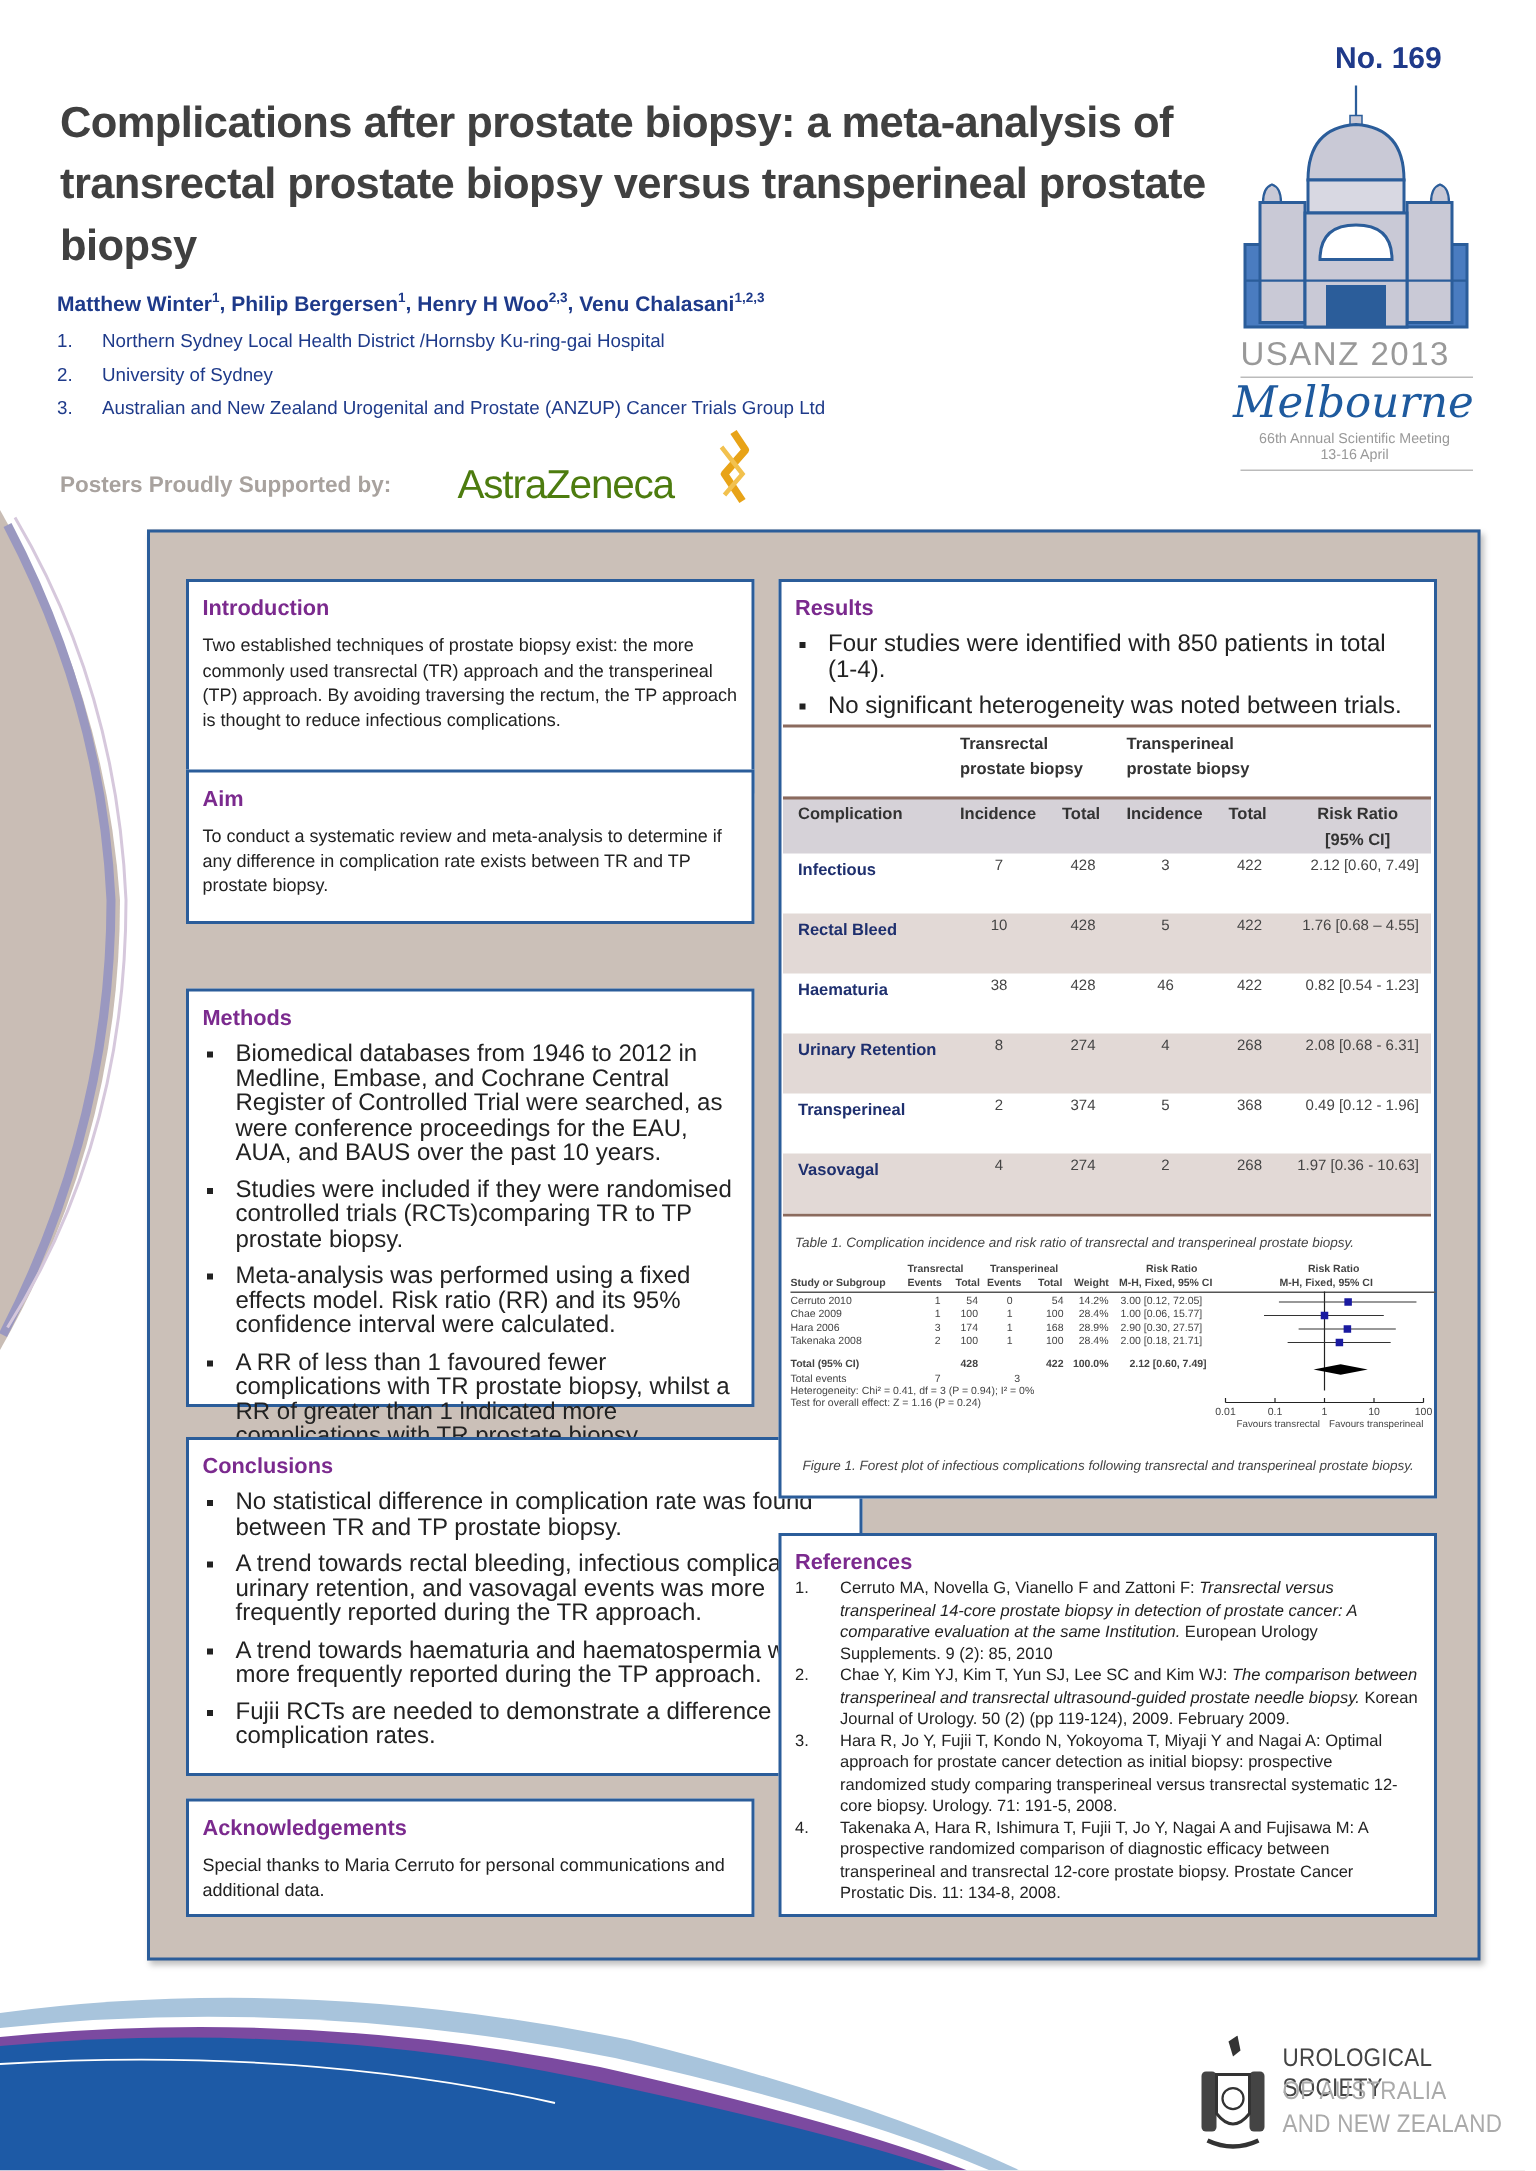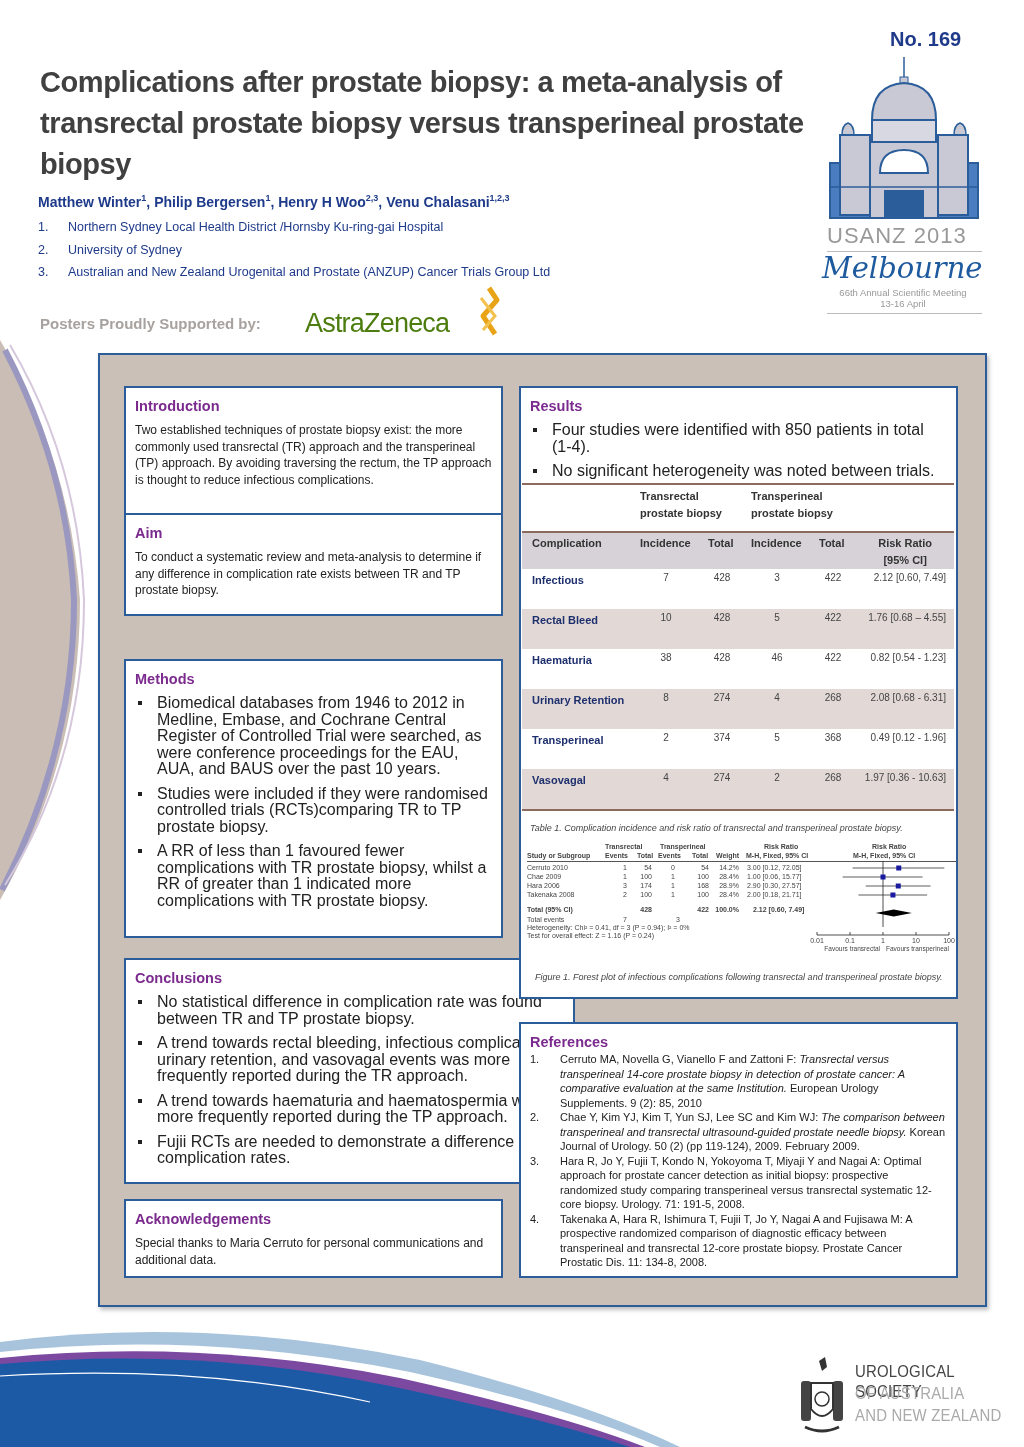--- a/index.html
+++ b/index.html
@@ -129,21 +129,21 @@
 <div class="box" style="left:124px; top:513px; width:379px; height:103px; padding:10px 9px;">
   <h2>Aim</h2>
   <p>To conduct a systematic review and meta-analysis to determine if any difference in complication rate exists between TR and TP prostate biopsy.</p>
 </div>
 
 <div class="box" style="left:124px; top:659px; width:379px; height:279px; padding:10px 9px;">
   <h2>Methods</h2>
   <ul>
     <li><span class="bullet"></span><span>Biomedical databases from 1946 to 2012 in Medline, Embase, and Cochrane Central Register of Controlled Trial were searched, as were conference proceedings for the EAU, AUA, and BAUS over the past 10 years.</span></li>
     <li><span class="bullet"></span><span>Studies were included if they were randomised controlled trials (RCTs)comparing TR to TP prostate biopsy.</span></li>
-    <li><span class="bullet"></span></li>
+    <li><span class="bullet"></span><span>Meta-analysis was performed using a fixed effects model. Risk ratio (RR) and its 95% confidence interval were calculated.</span></li>
     <li><span class="bullet"></span><span>A RR of less than 1 favoured fewer complications with TR prostate biopsy, whilst a RR of greater than 1 indicated more complications with TR prostate biopsy.</span></li>
   </ul>
 </div>
 
 <div class="box" style="left:124px; top:958px; width:451px; height:226px; padding:10px 9px;">
   <h2>Conclusions</h2>
   <ul>
     <li><span class="bullet"></span><span>No statistical difference in complication rate was found between TR and TP prostate biopsy.</span></li>
     <li><span class="bullet"></span><span>A trend towards rectal bleeding, infectious complications, urinary retention, and vasovagal events was more frequently reported during the TR approach.</span></li>
     <li><span class="bullet"></span><span> A trend towards haematuria and haematospermia was more frequently reported during the TP approach.</span></li>

